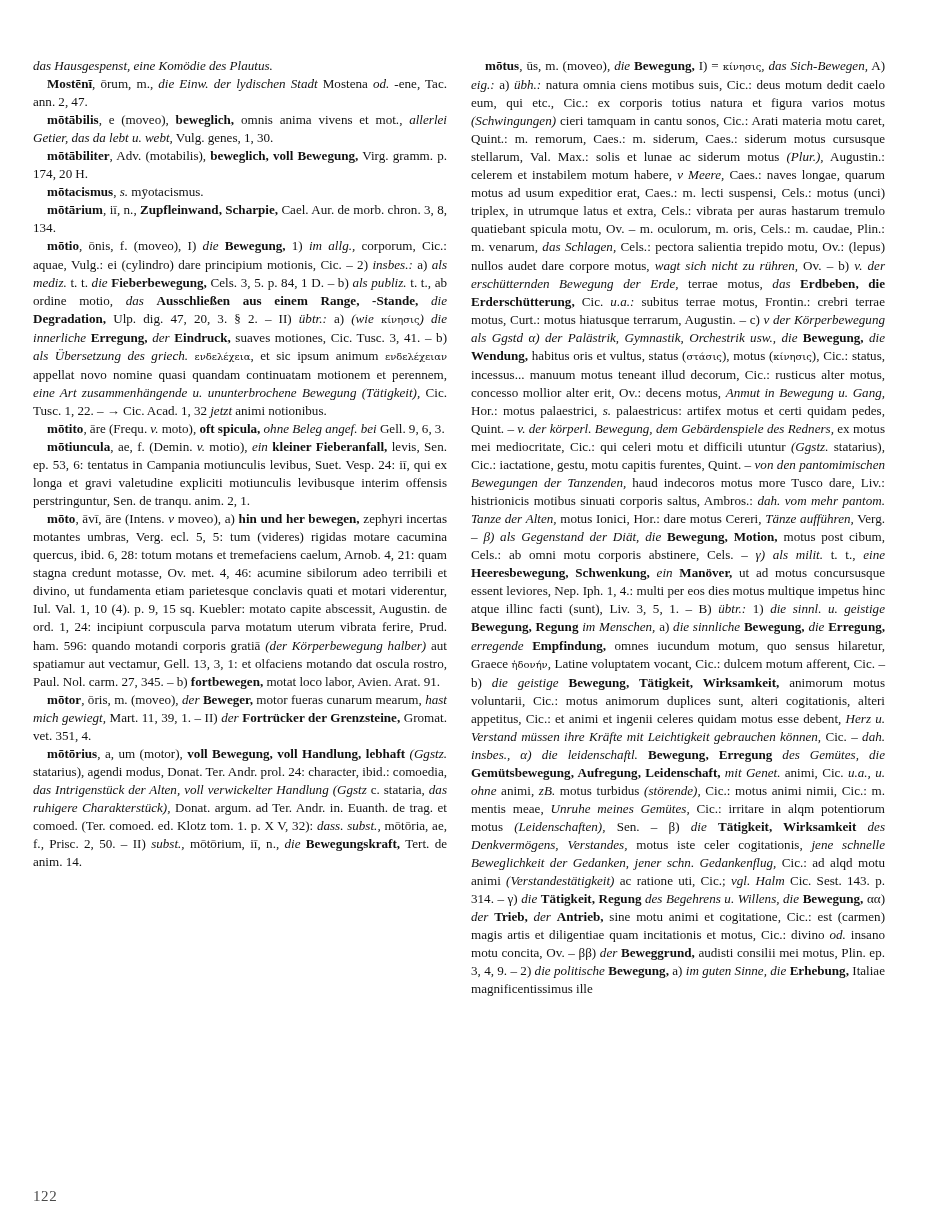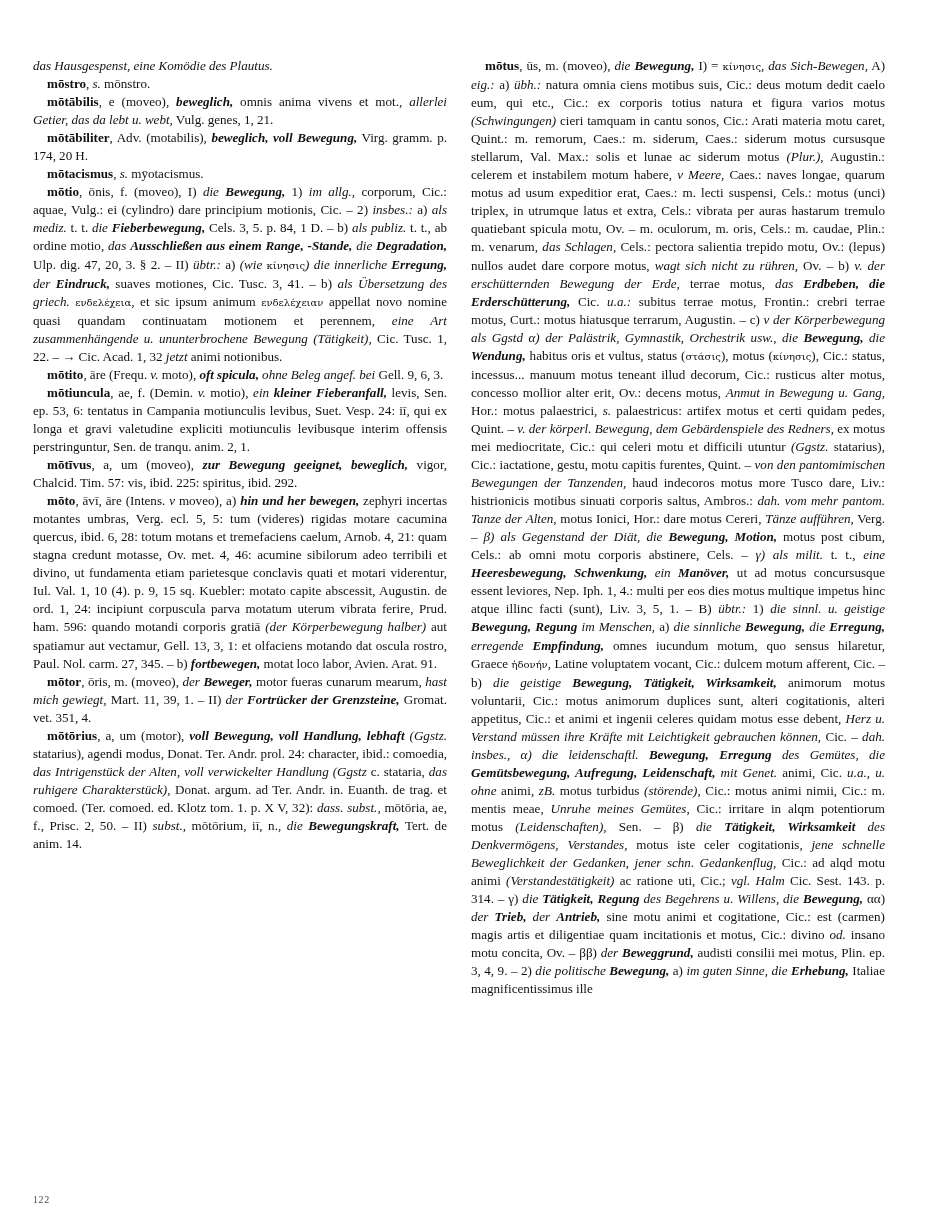--- a/index.html
+++ b/index.html
@@ -50,53 +50,52 @@
   .entry.cont {
     text-indent: 0;
   }
   .headword {
     font-weight: bold;
   }
   .de {
     font-style: italic;
   }
   .de-b {
-    font-style: italic;
     font-weight: bold;
   }
   .gk {
     font-style: normal;
     font-family: "DejaVu Serif", "Liberation Serif", serif;
     font-size: 10px;
   }
   .folio {
     position: absolute;
     left: 33px;
     bottom: 22px;
-    font-size: 10px;
+    font-size: 15px;
     color: #4a4a4a;
     letter-spacing: 0.6px;
     font-family: "Liberation Serif", "DejaVu Serif", serif;
   }
 </style>
 </head>
 <body>
 
 <div class="page">
   <div class="columns">
     <div class="col" id="col-left">
         <p class="entry cont"><span class="de">das Hausgespenst, eine Komödie des Plautus.</span></p>
-        <p class="entry"><span class="headword">mōstro</span><span>, </span><span class="de">s.</span><span> mōnstro.</span></p>
-        <p class="entry"><span class="headword">mōtābilis</span><span>, e (moveo), </span><span class="de-b">beweglich,</span><span> omnis anima vivens et mot., </span><span class="de">allerlei Getier, das da lebt u. webt,</span><span> Vulg. genes, 1, 21.</span></p>
+        <p class="entry"><span class="headword">Mostēnī</span><span>, ōrum, m., </span><span class="de">die Einw. der lydischen Stadt </span><span>Mostena </span><span class="de">od.</span><span> -ene, Tac. ann. 2, 47.</span></p>
+        <p class="entry"><span class="headword">mōtābilis</span><span>, e (moveo), </span><span class="de-b">beweglich,</span><span> omnis anima vivens et mot., </span><span class="de">allerlei Getier, das da lebt u. webt,</span><span> Vulg. genes, 1, 30.</span></p>
         <p class="entry"><span class="headword">mōtābiliter</span><span>, Adv. (motabilis), </span><span class="de-b">beweglich, voll Bewegung,</span><span> Virg. gramm. p. 174, 20 H.</span></p>
         <p class="entry"><span class="headword">mōtacismus</span><span>, </span><span class="de">s.</span><span> mȳotacismus.</span></p>
+        <p class="entry"><span class="headword">mōtārium</span><span>, iī, n., </span><span class="de-b">Zupfleinwand, Scharpie,</span><span> Cael. Aur. de morb. chron. 3, 8, 134.</span></p>
         <p class="entry"><span class="headword">mōtio</span><span>, ōnis, f. (moveo), I) </span><span class="de">die </span><span class="de-b">Bewegung,</span><span> 1) </span><span class="de">im allg.,</span><span> corporum, Cic.: aquae, Vulg.: ei (cylindro) dare principium motionis, Cic. – 2) </span><span class="de">insbes.:</span><span> a) </span><span class="de">als mediz.</span><span> t. t. </span><span class="de">die </span><span class="de-b">Fieberbewegung,</span><span> Cels. 3, 5. p. 84, 1 D. – b) </span><span class="de">als publiz.</span><span> t. t., ab ordine motio, </span><span class="de">das </span><span class="de-b">Ausschließen aus einem Range, -Stande,</span><span class="de"> die </span><span class="de-b">Degradation,</span><span> Ulp. dig. 47, 20, 3. § 2. – II) </span><span class="de">übtr.:</span><span> a) </span><span class="de">(wie </span><span class="gk">κίνησις</span><span class="de">) die inner­liche </span><span class="de-b">Erregung,</span><span class="de"> der </span><span class="de-b">Eindruck,</span><span> suaves motiones, Cic. Tusc. 3, 41. – b) </span><span class="de">als Übersetzung des griech.</span><span> </span><span class="gk">ενδελέχεια</span><span>, et sic ipsum animum </span><span class="gk">ενδελέχειαν</span><span> appellat novo nomine quasi quandam continuatam motionem et perennem, </span><span class="de">eine Art zusammenhängen­de u. ununterbrochene Bewegung (Tätigkeit),</span><span> Cic. Tusc. 1, 22. – → Cic. Acad. 1, 32 </span><span class="de">jetzt</span><span> animi notionibus.</span></p>
         <p class="entry"><span class="headword">mōtito</span><span>, āre (Frequ. </span><span class="de">v.</span><span> moto), </span><span class="de-b">oft spicula,</span><span class="de"> ohne Beleg angef. bei</span><span> Gell. 9, 6, 3.</span></p>
         <p class="entry"><span class="headword">mōtiuncula</span><span>, ae, f. (Demin. </span><span class="de">v.</span><span> motio), </span><span class="de">ein </span><span class="de-b">kleiner Fieberanfall,</span><span> levis, Sen. ep. 53, 6: tentatus in Campania motiunculis levibus, Suet. Vesp. 24: iī, qui ex longa et gravi valetudine expliciti motiunculis levibusque interim offensis perstringuntur, Sen. de tranqu. anim. 2, 1.</span></p>
-        <p class="entry"><span class="headword">mōtīvus</span><span>, a, um (moveo), </span><span class="de-b">zur Bewegung geeignet, beweglich,</span><span> vigor, Chalcid. Tim. 57: vis, ibid. 225: spiritus, ibid. 292.</span></p>
         <p class="entry"><span class="headword">mōto</span><span>, āvī, āre (Intens. </span><span class="de">v</span><span> moveo), a) </span><span class="de-b">hin und her bewegen,</span><span> zephyri incertas motantes umbras, Verg. ecl. 5, 5: tum (videres) rigidas motare cacumina quercus, ibid. 6, 28: totum motans et tremefaciens caelum, Arnob. 4, 21: quam stagna credunt mo­tasse, Ov. met. 4, 46: acumine sibilorum adeo terribili et divino, ut fundamenta etiam parietesque conclavis quati et motari vide­rentur, Iul. Val. 1, 10 (4). p. 9, 15 sq. Kuebler: motato capite abscessit, Augustin. de ord. 1, 24: incipiunt corpuscula parva motatum uterum vibrata ferire, Prud. ham. 596: quando motandi corporis gratiā </span><span class="de">(der Körperbewegung halber)</span><span> aut spatiamur aut vectamur, Gell. 13, 3, 1: et olfaciens motando dat oscula rostro, Paul. Nol. carm. 27, 345. – b) </span><span class="de-b">fortbewegen,</span><span> motat loco labor, Avien. Arat. 91.</span></p>
         <p class="entry"><span class="headword">mōtor</span><span>, ōris, m. (moveo), </span><span class="de">der </span><span class="de-b">Beweger,</span><span> motor fueras cunarum mearum, </span><span class="de">hast mich gewiegt,</span><span> Mart. 11, 39, 1. – II) </span><span class="de">der </span><span class="de-b">Fort­rücker der Grenzsteine,</span><span> Gromat. vet. 351, 4.</span></p>
         <p class="entry"><span class="headword">mōtōrius</span><span>, a, um (motor), </span><span class="de-b">voll Bewegung, voll Handlung, leb­haft</span><span class="de"> (Ggstz.</span><span> statarius), agendi modus, Donat. Ter. Andr. prol. 24: character, ibid.: comoedia, </span><span class="de">das Intrigenstück der Alten, voll verwickelter Handlung (Ggstz</span><span> c. stataria, </span><span class="de">das ruhigere Charak­terstück),</span><span> Donat. argum. ad Ter. Andr. in. Euanth. de trag. et comoed. (Ter. comoed. ed. Klotz tom. 1. p. X V, 32): </span><span class="de">dass. subst.,</span><span> mōtōria, ae, f., Prisc. 2, 50. – II) </span><span class="de">subst.,</span><span> mōtōrium, iī, n., </span><span class="de">die </span><span class="de-b">Bewegungskraft,</span><span> Tert. de anim. 14.</span></p>
       </div>
     <div class="col" id="col-right">
         <p class="entry"><span class="headword">mōtus</span><span>, ūs, m. (moveo), </span><span class="de">die </span><span class="de-b">Bewegung,</span><span> I) = </span><span class="gk">κίνησις</span><span class="de">, das Sich-Bewegen,</span><span> A) </span><span class="de">eig.:</span><span> a) </span><span class="de">übh.:</span><span> natura omnia ciens motibus suis, Cic.: deus motum dedit caelo eum, qui etc., Cic.: ex corporis totius natura et figura varios motus </span><span class="de">(Schwingungen)</span><span> cieri tam­quam in cantu sonos, Cic.: Arati materia motu caret, Quint.: m. remorum, Caes.: m. siderum, Caes.: siderum motus cursus­que stellarum, Val. Max.: solis et lunae ac siderum motus </span><span class="de">(Plur.),</span><span> Augustin.: celerem et instabilem motum habere, </span><span class="de">v Meere,</span><span> Caes.: naves longae, quarum motus ad usum expeditior erat, Caes.: m. lecti suspensi, Cels.: motus (unci) triplex, in utrumque latus et extra, Cels.: vibrata per auras hastarum tre­mulo quatiebant spicula motu, Ov. – m. oculorum, m. oris, Cels.: m. caudae, Plin.: m. venarum, </span><span class="de">das Schlagen,</span><span> Cels.: pec­tora salientia trepido motu, Ov.: (lepus) nullos audet dare cor­pore motus, </span><span class="de">wagt sich nicht zu rühren,</span><span> Ov. – b) </span><span class="de">v. der erschüt­ternden Bewegung der Erde,</span><span> terrae motus, </span><span class="de">das </span><span class="de-b">Erdbeben, die Erderschütterung,</span><span> Cic. </span><span class="de">u.a.:</span><span> subitus terrae motus, Frontin.: crebri terrae motus, Curt.: motus hiatusque terrarum, Augustin. – c) </span><span class="de">v der Körperbewegung als Ggstd</span><span> </span><span class="de">α) der Palästrik, Gymnastik, Orchestrik usw., die </span><span class="de-b">Bewegung,</span><span class="de"> die </span><span class="de-b">Wendung,</span><span> habitus oris et vultus, status (</span><span class="gk">στάσις</span><span>), motus (</span><span class="gk">κίνησις</span><span>), Cic.: status, incessus... manuum motus teneant illud decorum, Cic.: rusticus alter motus, concesso mollior alter erit, Ov.: decens motus, </span><span class="de">Anmut in Bewegung u. Gang,</span><span> Hor.: motus palaestrici, </span><span class="de">s.</span><span> palaestricus: artifex motus et certi quidam pedes, Quint. – </span><span class="de">v. der körperl. Bewegung, dem Gebärdenspiele des Redners,</span><span> ex motus mei mediocritate, Cic.: qui celeri motu et difficili utuntur </span><span class="de">(Ggstz.</span><span> statarius), Cic.: iactatione, gestu, motu capitis furentes, Quint. – </span><span class="de">von den pantomimischen Bewegungen der Tanzenden,</span><span> haud indecoros motus more Tusco dare, Liv.: histrionicis motibus sinuati corporis saltus, Ambros.: </span><span class="de">dah. vom mehr pantom. Tanze der Alten,</span><span> motus Ionici, Hor.: dare motus Cereri, </span><span class="de">Tänze aufführen,</span><span> Verg. – </span><span class="de">β) als Gegenstand der Diät, die </span><span class="de-b">Bewegung, Motion,</span><span> motus post cibum, Cels.: ab omni motu corporis abstinere, Cels. – </span><span class="de">γ) als milit.</span><span> t. t., </span><span class="de">eine </span><span class="de-b">Heeres­bewegung, Schwenkung,</span><span class="de"> ein </span><span class="de-b">Manöver,</span><span> ut ad motus concursus­que essent leviores, Nep. Iph. 1, 4.: multi per eos dies motus multique impetus hinc atque illinc facti (sunt), Liv. 3, 5, 1. – B) </span><span class="de">übtr.:</span><span> 1) </span><span class="de">die sinnl. u. geistige </span><span class="de-b">Bewegung, Regung</span><span class="de"> im Men­schen,</span><span> a) </span><span class="de">die sinnliche </span><span class="de-b">Bewegung,</span><span class="de"> die </span><span class="de-b">Erregung,</span><span class="de"> erregende </span><span class="de-b">Empfindung,</span><span> omnes iucundum motum, quo sensus hilaretur, Graece </span><span class="gk">ἡδονήν</span><span>, Latine voluptatem vocant, Cic.: dulcem motum afferent, Cic. – b) </span><span class="de">die geistige </span><span class="de-b">Bewegung, Tätigkeit, Wirksam­keit,</span><span> animorum motus voluntarii, Cic.: motus animorum duplices sunt, alteri cogitationis, alteri appetitus, Cic.: et animi et ingenii celeres quidam motus esse debent, </span><span class="de">Herz u. Verstand müssen ihre Kräfte mit Leichtigkeit gebrauchen können,</span><span> Cic. – </span><span class="de">dah. insbes.,</span><span> </span><span class="de">α) die leidenschaftl. </span><span class="de-b">Bewegung, Erregung</span><span class="de"> des Gemütes, die </span><span class="de-b">Gemütsbewegung, Aufregung, Leidenschaft,</span><span class="de"> mit Genet.</span><span> animi, Cic. </span><span class="de">u.a., u. ohne</span><span> animi, </span><span class="de">zB.</span><span> motus turbidus </span><span class="de">(störende),</span><span> Cic.: motus animi nimii, Cic.: m. mentis meae, </span><span class="de">Unruhe meines Gemütes,</span><span> Cic.: irritare in alqm potentiorum motus </span><span class="de">(Leidenschaf­ten),</span><span> Sen. – β) </span><span class="de">die </span><span class="de-b">Tätigkeit, Wirksamkeit</span><span class="de"> des Denkvermögens, Verstandes,</span><span> motus iste celer cogitationis, </span><span class="de">jene schnelle Beweg­lichkeit der Gedanken, jener schn. Gedankenflug,</span><span> Cic.: ad alqd motu animi </span><span class="de">(Verstandestätigkeit)</span><span> ac ratione uti, Cic.; </span><span class="de">vgl. Halm</span><span> Cic. Sest. 143. p. 314. – γ) </span><span class="de">die </span><span class="de-b">Tätigkeit, Regung</span><span class="de"> des Begeh­rens u. Willens, die </span><span class="de-b">Bewegung,</span><span> αα) </span><span class="de">der </span><span class="de-b">Trieb,</span><span class="de"> der </span><span class="de-b">Antrieb,</span><span> sine motu animi et cogitatione, Cic.: est (carmen) magis artis et diligentiae quam incitationis et motus, Cic.: divino </span><span class="de">od.</span><span> insano motu concita, Ov. – ββ) </span><span class="de">der </span><span class="de-b">Beweggrund,</span><span> audisti consilii mei motus, Plin. ep. 3, 4, 9. – 2) </span><span class="de">die politische </span><span class="de-b">Bewegung,</span><span> a) </span><span class="de">im guten Sinne, die </span><span class="de-b">Erhebung,</span><span> Italiae magnificentissimus ille</span></p>
       </div>
   </div>
   <div class="folio">122</div>
 </div>

